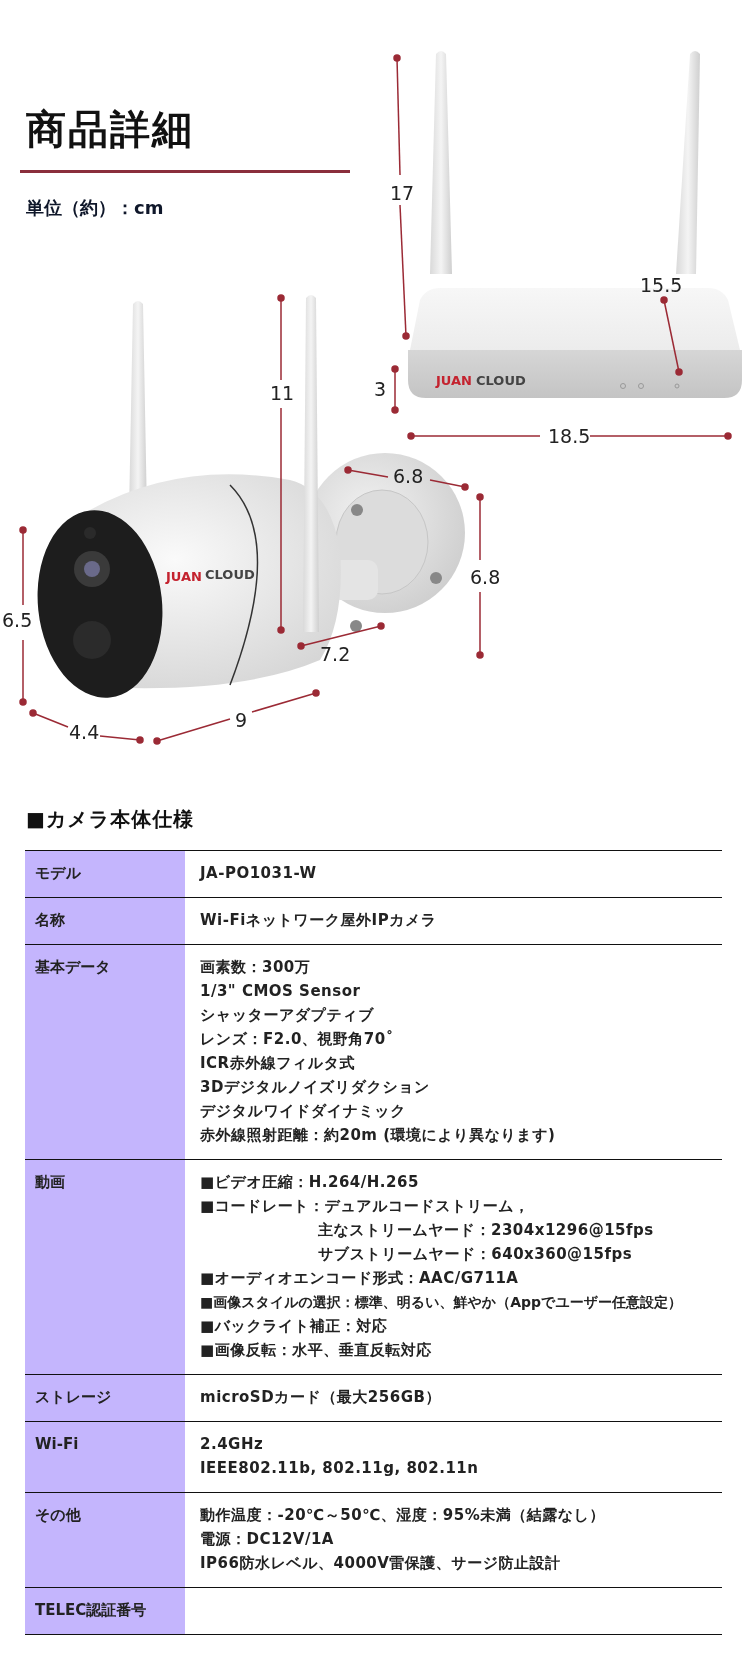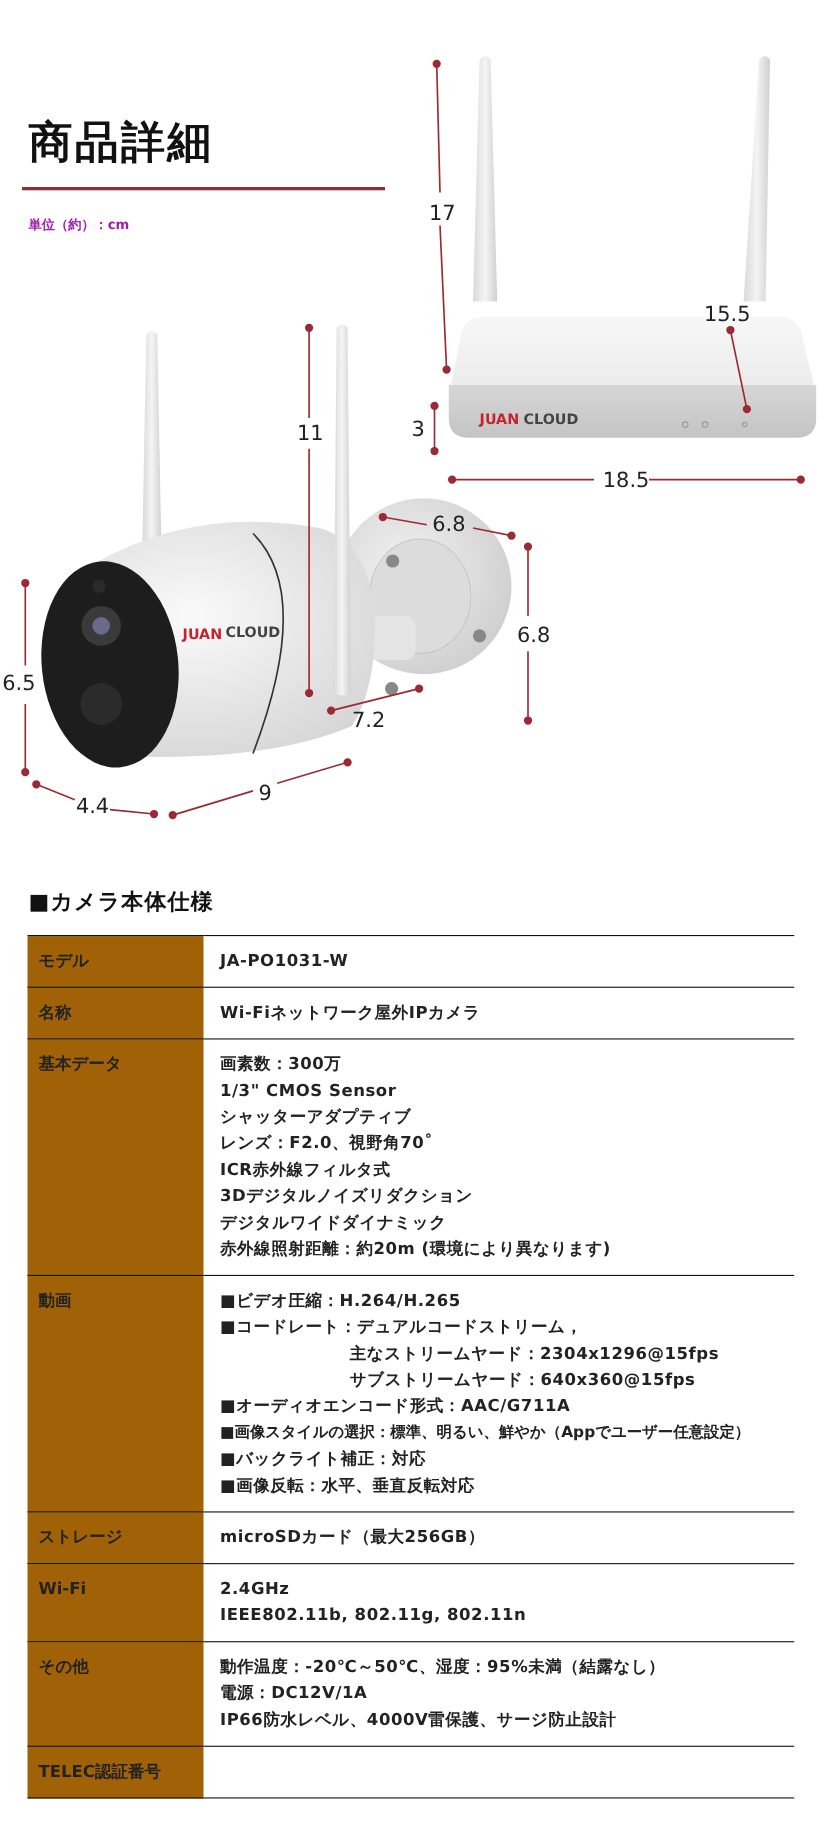--- a/index.html
+++ b/index.html
@@ -1,32 +1,32 @@
 <!DOCTYPE html>
 <html><head>
 <meta charset="utf-8">
 <style>
   * { box-sizing: border-box; margin: 0; padding: 0; }
   html, body { width: 750px; height: 1660px; background: #ffffff; overflow: hidden; }
   body { font-family: "DejaVu Sans", "Liberation Sans", sans-serif; color: #111; position: relative; }
 
   .title { position: absolute; left: 26px; top: 102px; font-size: 40px; font-weight: bold; letter-spacing: 2px; color: #111; }
   .title-rule { position: absolute; left: 20px; top: 170px; width: 330px; height: 3px; background: #8a2f3c; }
-  .unit { position: absolute; left: 26px; top: 196px; font-size: 12px; font-weight: bold; color: #a21caf; }
+  .unit { position: absolute; left: 26px; top: 196px; font-size: 18px; font-weight: bold; color: #0f172a; }
 
   .diagram { position: absolute; left: 0; top: 0; width: 750px; height: 750px; }
   .dim-label { font-family: "DejaVu Sans", sans-serif; font-size: 19px; fill: #222; }
 
   .spec-title { position: absolute; left: 26px; top: 806px; font-size: 20px; font-weight: bold; color: #111; letter-spacing: 1px; }
 
   .spec-table { position: absolute; left: 25px; top: 850px; width: 697px; border-collapse: collapse; }
   .spec-table tr { border-top: 1.5px solid #111; }
   .spec-table tr:last-child { border-bottom: 1.5px solid #111; }
   .spec-table td { vertical-align: top; font-size: 15px; line-height: 24px; padding: 10px 0 12px 0; }
-  .spec-table td.label { width: 160px; background: #a16207; padding-left: 10px; font-weight: bold; color: #222; }
+  .spec-table td.label { width: 160px; background: #c4b5fd; padding-left: 10px; font-weight: bold; color: #222; }
   .spec-table td.value { padding-left: 15px; color: #222; font-weight: bold; letter-spacing: 0.5px; }
   .value-line { display: block; white-space: nowrap; }
   .value-line.indent { padding-left: 118px; }
 </style>
 </head>
 <body>
 
 <div class="title">商品詳細</div>
 <div class="title-rule"></div>
 <div class="unit">単位（約）：cm</div>

